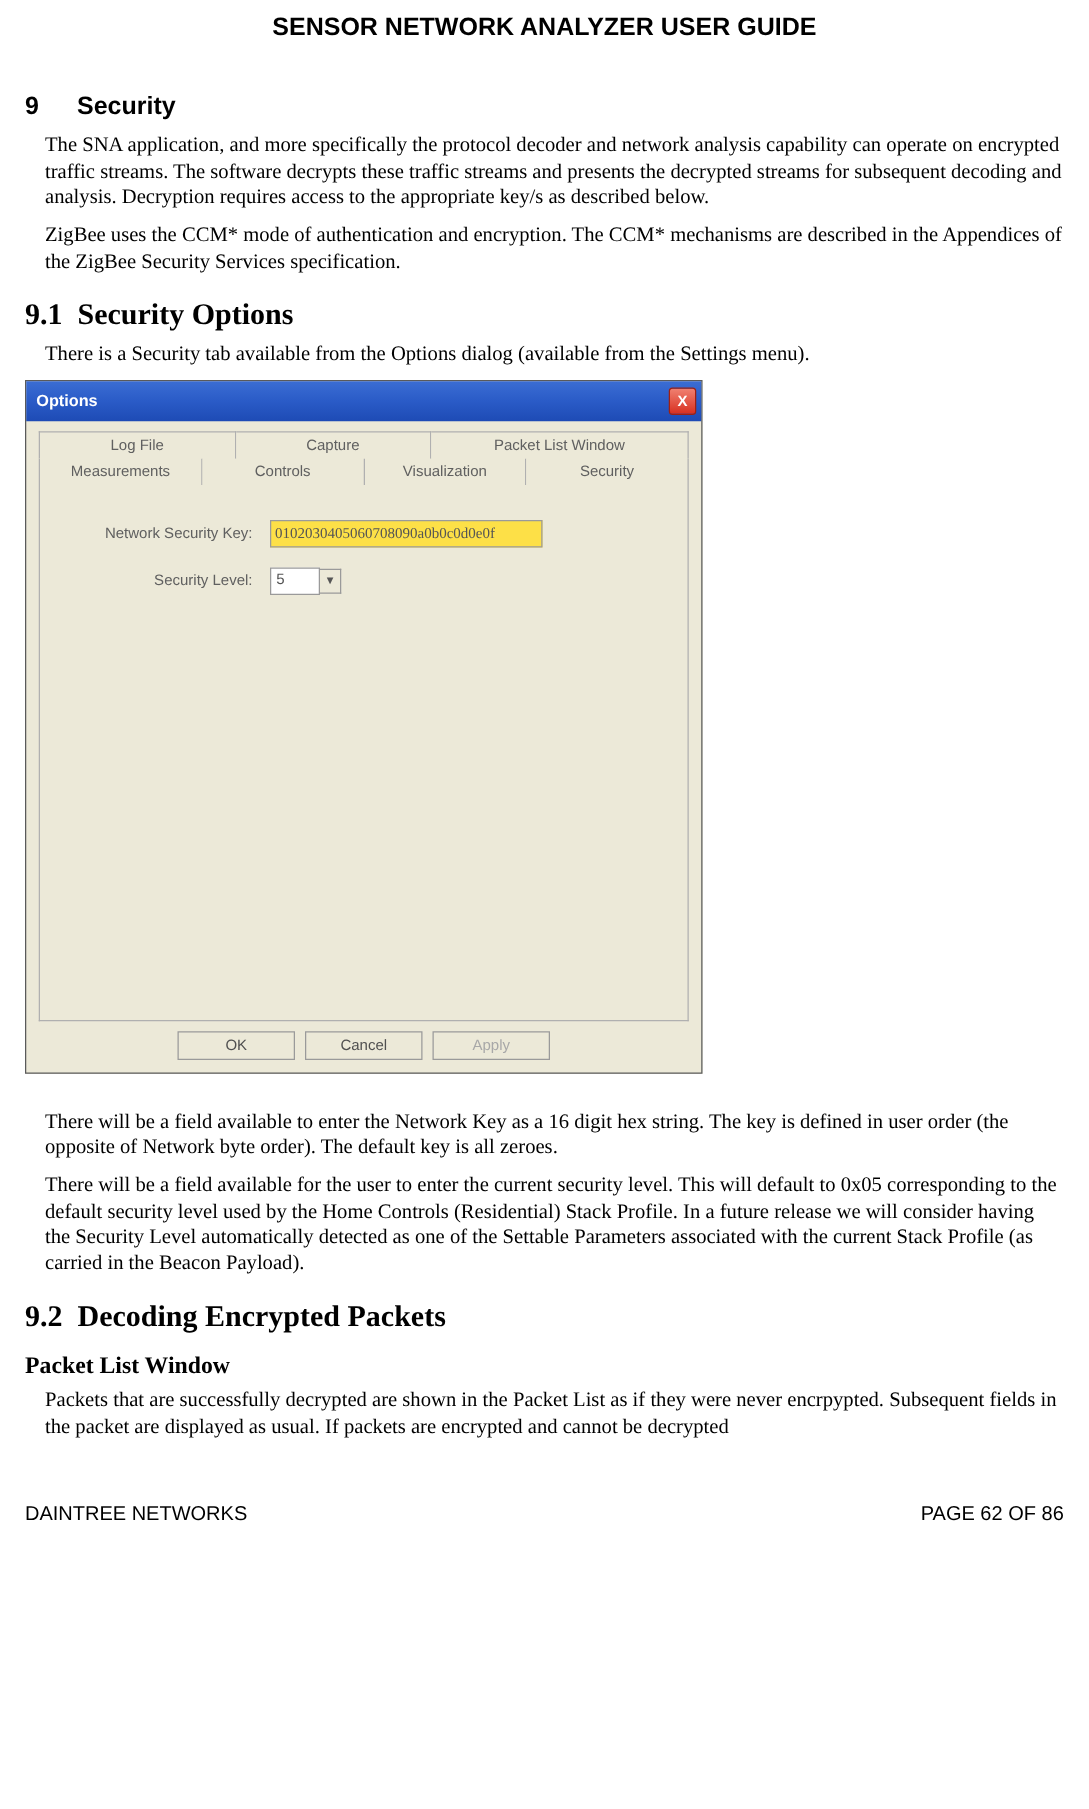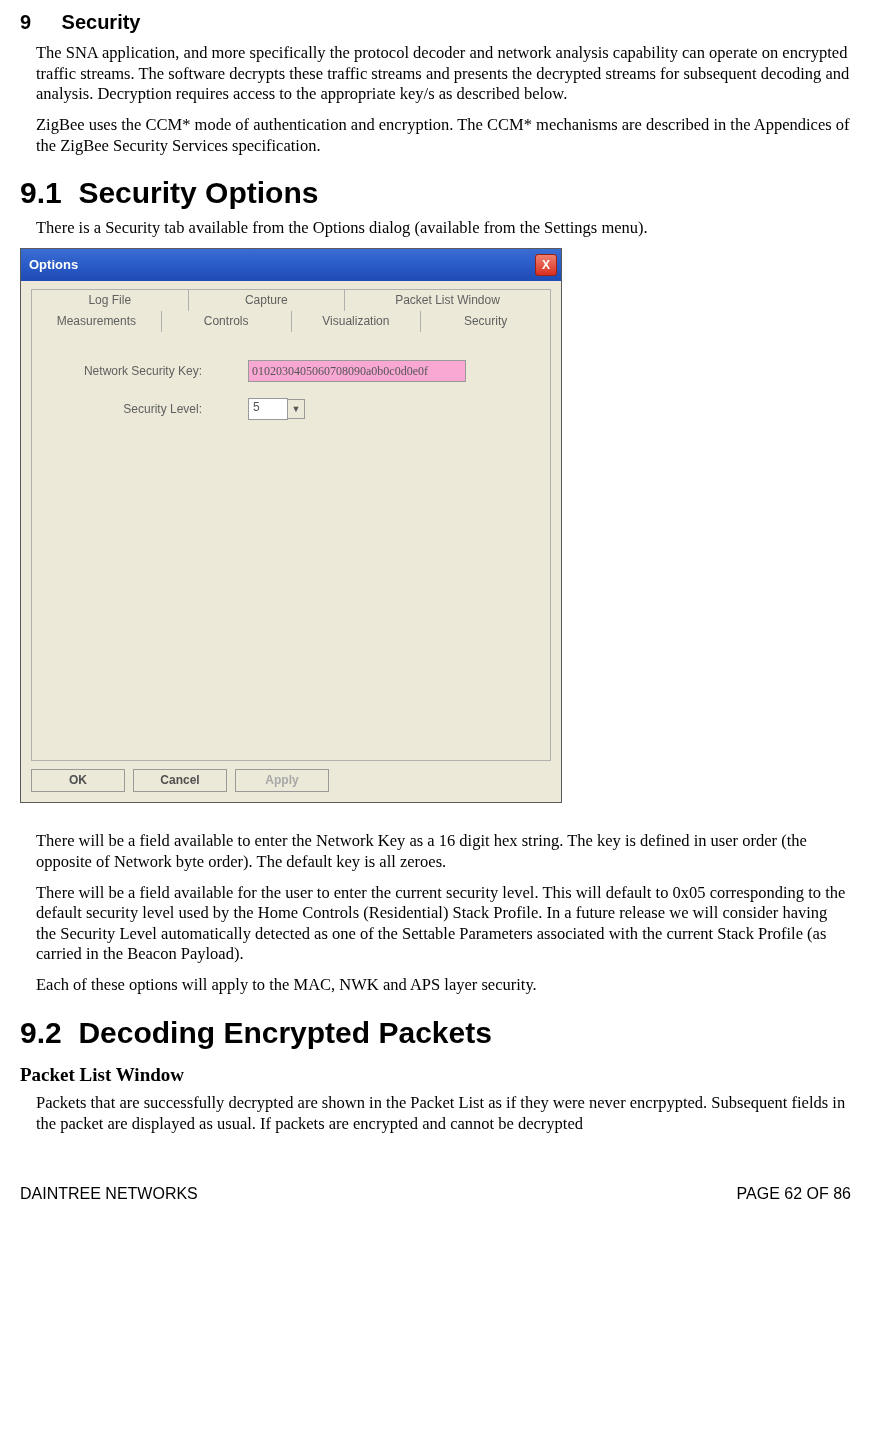--- a/index.html
+++ b/index.html
@@ -1,49 +1,50 @@
 <!DOCTYPE html>
 <html><head>
 <meta charset="utf-8">
 <style>
   html,body{margin:0;padding:0;background:#fff;color:#000;}
   body{font-family:"Times New Roman",Times,serif;font-size:16px;line-height:1.25;width:871px;}
   .page{padding:10px 20px 20px 20px;}
   .doc-title{font-family:Arial,Helvetica,sans-serif;font-weight:bold;font-size:20px;text-align:center;margin-bottom:38px;}
   h1.sec{font-family:Arial,Helvetica,sans-serif;font-weight:bold;font-size:20px;margin:0 0 8px 0;}
   h1.sec .num{display:inline-block;width:36px;}
-  h2.sub{font-family:Liberation Sans, sans-serif;font-weight:bold;font-size:30px;margin:18px 0 6px 0;}
+  h2.sub{font-family:Liberation Serif, serif;font-weight:bold;font-size:24px;margin:18px 0 6px 0;}
   h3.subsub{font-family:"Times New Roman",Times,serif;font-weight:bold;font-size:19px;margin:12px 0 4px 0;}
   p{margin:6px 0 10px 16px;font-size:16.5px;}
   .footer{display:flex;justify-content:space-between;font-family:Arial,Helvetica,sans-serif;font-size:16px;margin-top:50px;align-items:flex-end;}
 
   
   .dlg{width:540px;border:1px solid #5a5a5a;background:#ece9d8;font-family:Tahoma,Arial,sans-serif;font-size:12px;color:#666;margin:4px 0 28px 0;}
   .titlebar{background:linear-gradient(to bottom,#3b6dd3 0%,#2a5bc7 50%,#1e4bb5 100%);color:#fff;font-weight:bold;padding:5px 4px 5px 8px;display:flex;align-items:center;justify-content:space-between;font-size:13px;}
   .closebtn{width:20px;height:20px;background:linear-gradient(to bottom,#f08070,#d83020);border:1px solid #a02010;border-radius:3px;display:flex;align-items:center;justify-content:center;color:#fff;font-weight:bold;font-size:12px;line-height:1;}
   .dlg-body{padding:8px 10px 10px 10px;}
   .tabrow{display:flex;}
   .tab{flex:1;text-align:center;border:1px solid #b0b0b0;background:#ece9d8;padding:3px 16px;font-size:12px;color:#606060;border-bottom:none;}
   .tab+.tab{border-left:none;}
   .tabrow2 .tab{border-top:none;}
   .tabpanel{border:1px solid #b0b0b0;border-top:none;height:400px;padding-top:28px;}
-  .formrow{display:flex;align-items:center;margin-bottom:16px;gap:32px;}
+  .formrow{display:flex;align-items:center;margin-bottom:16px;}
   .formlabel{width:170px;text-align:right;padding-right:14px;color:#606060;font-size:12px;}
-  .textinput{font-family:Tahoma;font-size:12px;border:1px solid #9a9a9a;background:#f9a8d4;height:18px;padding:1px 3px;width:210px;color:#555;}
+  .textinput{font-family:Tahoma;font-size:12px;border:1px solid #9a9a9a;background:#fde047;height:18px;padding:1px 3px;width:210px;color:#555;}
   .selectwrap{display:flex;align-items:center;}
   .selectbox{border:1px solid #9a9a9a;background:#fff;height:18px;width:30px;padding:1px 4px;font-size:12px;color:#555;}
   .selectarrow{border:1px solid #9a9a9a;border-left:none;background:#ece9d8;height:18px;width:16px;display:flex;align-items:center;justify-content:center;color:#555;font-size:9px;}
-  .btnrow{display:flex;gap:8px;margin-top:8px;font-weight:bold;}
+  .btnrow{display:flex;justify-content:center;gap:8px;margin-top:8px;}
   .btn{border:1px solid #9a9a9a;background:#ece9d8;width:92px;text-align:center;padding:3px 0;font-size:12px;color:#505050;}
   .btn.disabled{color:#a8a8a8;}
 </style>
 </head>
 <body>
 
 <div class="page">
+  <div class="doc-title">SENSOR NETWORK ANALYZER USER GUIDE</div>
 
   <h1 class="sec">
     <span class="num">9</span>
     <span>Security</span>
   </h1>
 
   <p>The SNA application, and more specifically the protocol decoder and network analysis capability can operate on encrypted traffic streams. The software decrypts these traffic streams and presents the decrypted streams for subsequent decoding and analysis. Decryption requires access to the appropriate key/s as described below.</p>
   <p>ZigBee uses the CCM* mode of authentication and encryption. The CCM* mechanisms are described in the Appendices of the ZigBee Security Services specification.</p>
 
   <h2 class="sub">
@@ -87,21 +88,20 @@
       <div class="btnrow">
         <div class="btn">OK</div>
         <div class="btn">Cancel</div>
         <div class="btn disabled">Apply</div>
       </div>
     </div>
   </div>
 
   <p>There will be a field available to enter the Network Key as a 16 digit hex string. The key is defined in user order (the opposite of Network byte order). The default key is all zeroes.</p>
   <p>There will be a field available for the user to enter the current security level. This will default to 0x05 corresponding to the default security level used by the Home Controls (Residential) Stack Profile. In a future release we will consider having the Security Level automatically detected as one of the Settable Parameters associated with the current Stack Profile (as carried in the Beacon Payload).</p>
-  <p>Each of these options will apply to the MAC, NWK and APS layer security.</p>
 
   <h2 class="sub">
     <span>9.2</span>&nbsp;&nbsp;<span>Decoding Encrypted Packets</span>
   </h2>
 
 
   <h3 class="subsub">Packet List Window</h3>
 
   <p>Packets that are successfully decrypted are shown in the Packet List as if they were never encrpypted. Subsequent fields in the packet are displayed as usual. If packets are encrypted and cannot be decrypted</p>
 

